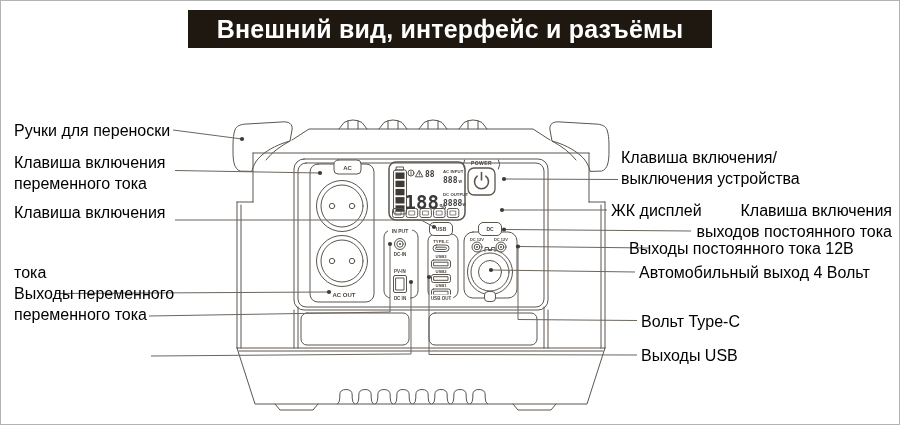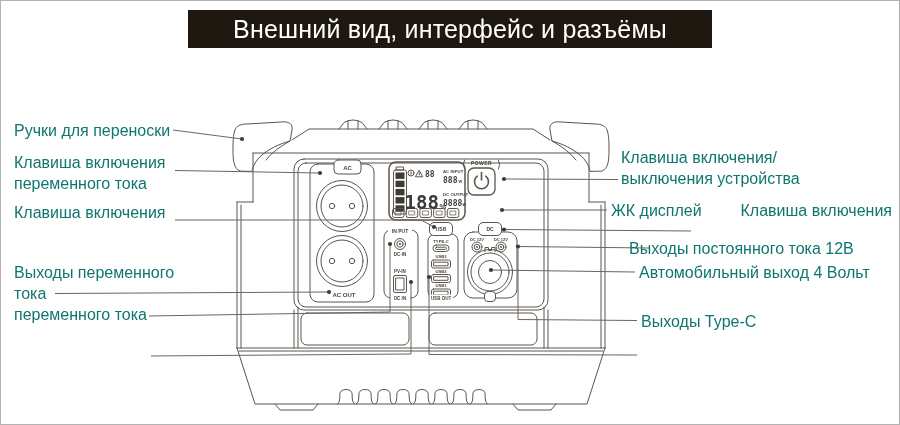--- a/index.html
+++ b/index.html
@@ -1,22 +1,22 @@
 <!DOCTYPE html>
 <html><head>
 <meta charset="utf-8">
 <style>
   html,body{margin:0;padding:0;background:#fff}
   .page{position:relative;width:900px;height:425px;background:#fff;border:1px solid #b3b3b3;
         box-sizing:border-box;font-family:"Liberation Sans",sans-serif;overflow:hidden}
   .titlebar{position:absolute;left:187px;top:9px;width:524px;height:38px;background:#1f1810;
         color:#fff;display:flex;align-items:center;justify-content:center;
-        font-size:25px;font-weight:normal;letter-spacing:.2px}
+        font-size:25px;font-weight:bold;letter-spacing:.2px}
   svg.art{position:absolute;left:0;top:0;width:900px;height:425px}
-  .lbl{position:absolute;color:#0f766e;font-size:16px;line-height:21px;white-space:nowrap}
+  .lbl{position:absolute;color:#000000;font-size:16px;line-height:21px;white-space:nowrap}
   .lbl.r{text-align:right}
   .t{font-family:"Liberation Sans",sans-serif;font-weight:bold;fill:#4a453f}
   .lcd{font-family:"DejaVu Sans Mono",monospace;font-weight:bold;fill:#3a3a3a}
 </style>
 </head>
 <body>
 
 <div class="page">
 
   <div class="titlebar">
@@ -260,40 +260,44 @@
     <div>Ручки для переноски</div>
   </div>
   <div class="lbl" style="left:13px;top:151px">
     <div>Клавиша включения</div>
     <div>переменного тока</div>
   </div>
   <div class="lbl" style="left:13px;top:201px">
     <div>Клавиша включения</div>
   </div>
   <div class="lbl" style="left:13px;top:261px">
+    <div>тока</div>
     <div>Выходы переменного</div>
-    <div>тока</div>
   </div>
   <div class="lbl" style="left:13px;top:303px">
     <div>переменного тока</div>
   </div>
 
   <div class="lbl" style="left:610px;top:199px">
     <div>ЖК дисплей</div>
   </div>
   <div class="lbl" style="left:620px;top:146px">
     <div>Клавиша включения/</div>
     <div>выключения устройства</div>
   </div>
   <div class="lbl r" style="right:7px;top:199px">
     <div>Клавиша включения</div>
+    <div>выходов постоянного тока</div>
   </div>
   <div class="lbl" style="left:628px;top:237px">
     <div>Выходы постоянного тока 12В</div>
   </div>
   <div class="lbl" style="left:638px;top:261px">
     <div>Автомобильный выход 4 Вольт</div>
   </div>
   <div class="lbl" style="left:640px;top:310px">
-    <div>Выходы Type-C</div>
+    <div>Вольт Type-C</div>
+  </div>
+  <div class="lbl" style="left:640px;top:344px">
+    <div>Выходы USB</div>
   </div>
 
 </div>
 
 </body></html>

